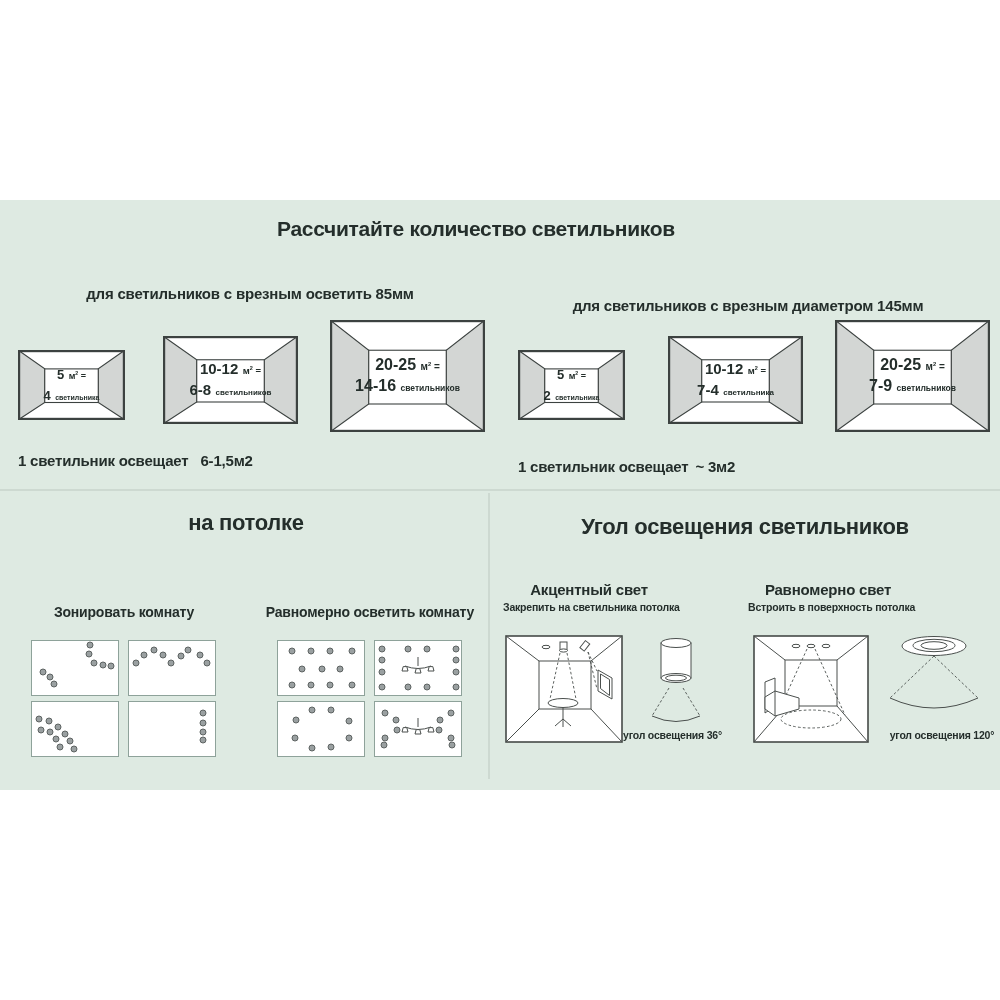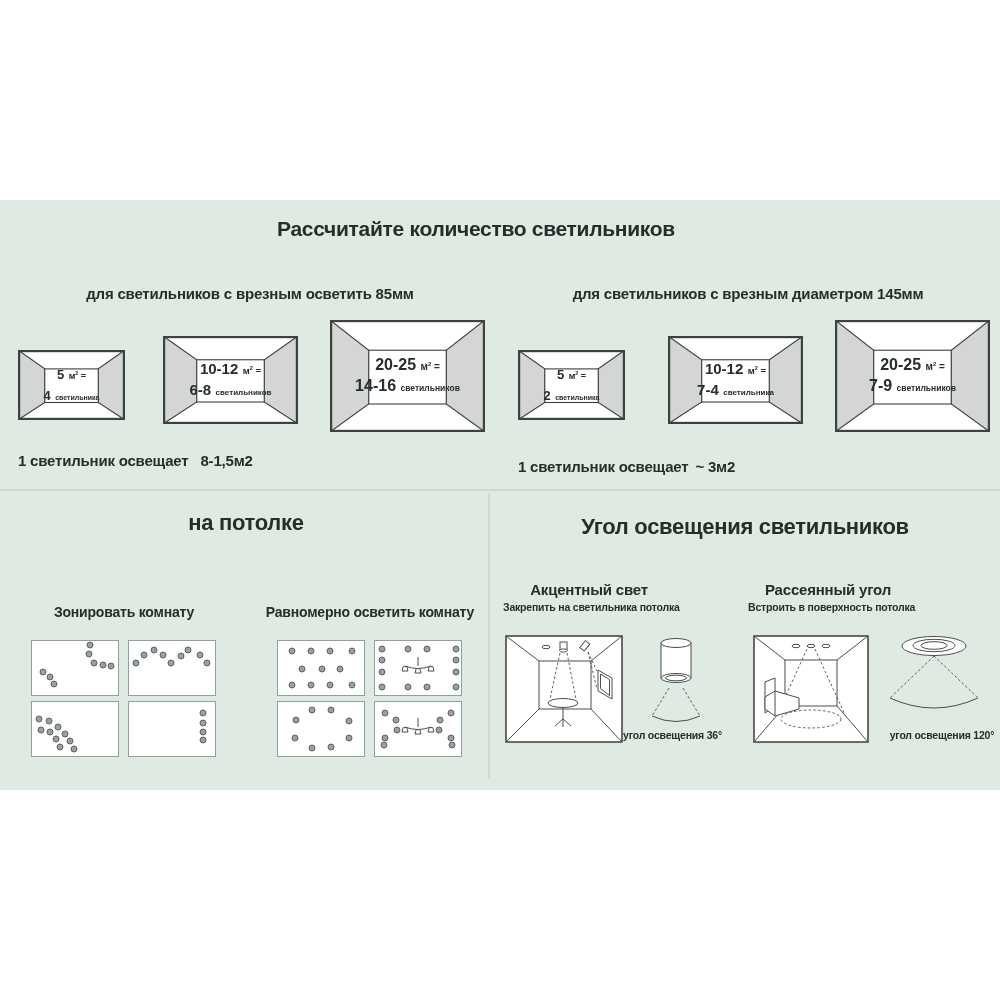--- a/index.html
+++ b/index.html
@@ -9,21 +9,21 @@
   }
   .canvas{position:relative;width:1000px;height:1000px;overflow:hidden;background:#ffffff;}
   .panel{position:absolute;left:0;top:200px;width:1000px;height:590px;background:#deeae2;}
   .abs{position:absolute;}
   .ctr{text-align:center;}
   .nw{white-space:nowrap;}
 
   .main-title{top:217px;left:0;width:952px;font-size:21px;letter-spacing:-0.3px;}
   .group-header{top:285px;font-size:15px;letter-spacing:-0.2px;}
   .gh1{left:15px;width:470px;}
-  .gh2{left:513px;width:470px;}
+  .gh2{left:513px;width:470px;margin-top:12px;}
 
   .ceiling{position:absolute;}
   .ceiling .draw{position:absolute;inset:0;}
   .clabel{position:absolute;inset:0;display:flex;flex-direction:column;align-items:center;justify-content:center;line-height:1.3;z-index:2;}
   .clabel .row{white-space:nowrap;}
   .clabel sup{font-size:58%;vertical-align:super;}
   .s1 .num{font-size:13px;} .s1 .unit{font-size:9px;}  .s1 .word{font-size:7px;}
   .s2 .num{font-size:15px;} .s2 .unit{font-size:9.5px;}.s2 .word{font-size:8px;}
   .s3 .num{font-size:16px;} .s3 .unit{font-size:10px;} .s3 .word{font-size:8.5px;}
 
@@ -158,21 +158,21 @@
           <rect x="1.1" y="1.1" width="152.8" height="109.8" fill="none" stroke="#3c4240" stroke-width="2.2"></rect>
         </svg>
       </div>
     <div class="clabel">
       <div class="row"><span class="num">20-25</span> <span class="unit"><span>м</span><sup>2</sup> <span>=</span></span></div>
       <div class="row"><span class="num">7-9</span> <span class="word">светильников</span></div>
     </div>
   </div>
 
   <div class="abs note nw" style="left:18px;top:452px;">
-    <span>1 светильник освещает</span><span class="val">8-1,5м2</span>
+    <span>1 светильник освещает</span><span class="val">6-1,5м2</span>
   </div>
   <div class="abs note n2 nw" style="left:518px;top:458px;">
     <span>1 светильник освещает</span><span class="val">~ 3м2</span>
   </div>
 
   <div class="abs divider-h"></div>
   <div class="abs divider-v"></div>
 
   <div class="abs ctr section-title schema-title">
     <div class="nw">на потолке</div>
@@ -284,21 +284,21 @@
       <span class="dot" style="left: 90%; top: 80%;"></span>
     </div>
 
   <div class="abs ctr section-title angle-title nw">Угол освещения светильников</div>
 
   <div class="abs angle-col-head head-accent">
     <div class="ach-title nw">Акцентный свет</div>
     <div class="ach-sub nw">Закрепить на светильника потолка</div>
   </div>
   <div class="abs angle-col-head head-diffuse">
-    <div class="ach-title nw">Рассеянный угол</div>
+    <div class="ach-title nw">Равномерно свет</div>
     <div class="ach-sub nw">Встроить в поверхность потолка</div>
   </div>
 
   <svg class="abs" style="left:505px;top:635px;" width="118" height="108" viewBox="0 0 118 108">
     <rect x="1" y="1" width="116" height="106" fill="#ffffff" stroke="#454a48" stroke-width="1.6"></rect>
     <line class="ln" x1="1" y1="1" x2="34" y2="26"></line>
     <line class="ln" x1="117" y1="1" x2="86" y2="26"></line>
     <line class="ln" x1="1" y1="107" x2="34" y2="74"></line>
     <line class="ln" x1="117" y1="107" x2="86" y2="74"></line>
     <rect x="34" y="26" width="52" height="48" fill="#ffffff" stroke="#4a4f4d" stroke-width="1"></rect>

